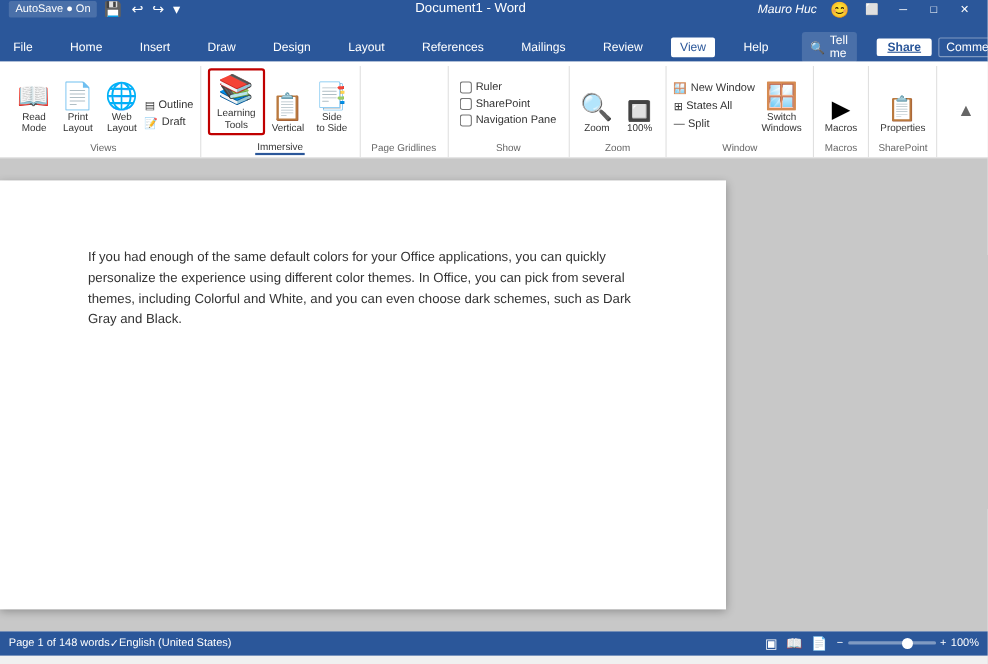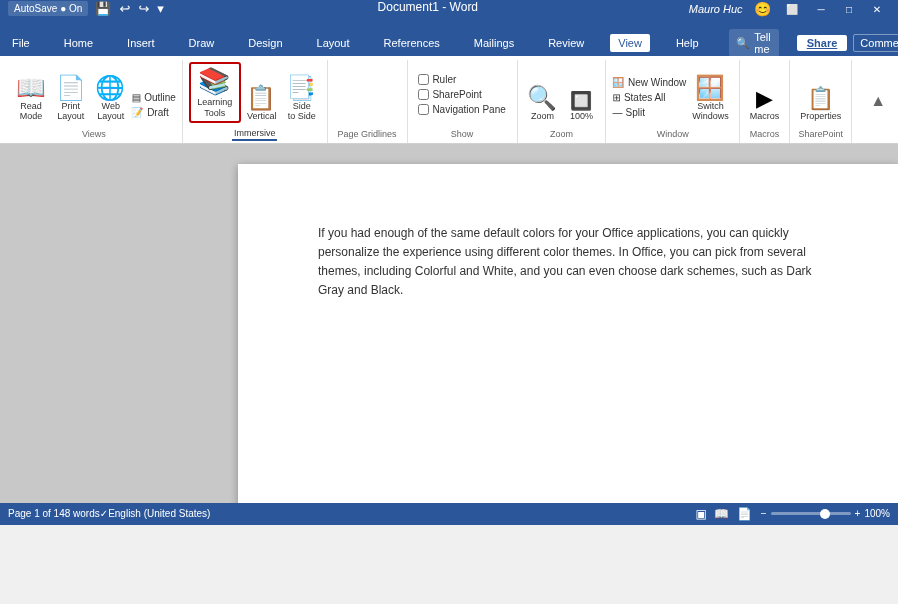--- a/index.html
+++ b/index.html
@@ -142,23 +142,23 @@
       cursor: pointer;
       padding: 0 2px;
     }
 
     
     .doc-area {
       background: #c8c8c8;
       flex: 1;
       overflow: auto;
       display: flex;
-      justify-content: flex-end;
+      justify-content: flex-start;
       padding: 20px 0;
-      height: 359px;
+      height: 430px;
     }
     .page {
       background: white;
       width: 660px;
       min-height: 380px;
       box-shadow: 0 2px 8px rgba(0,0,0,0.3);
       padding: 60px 80px;
     }
     .doc-text {
       font-size: 12px;

